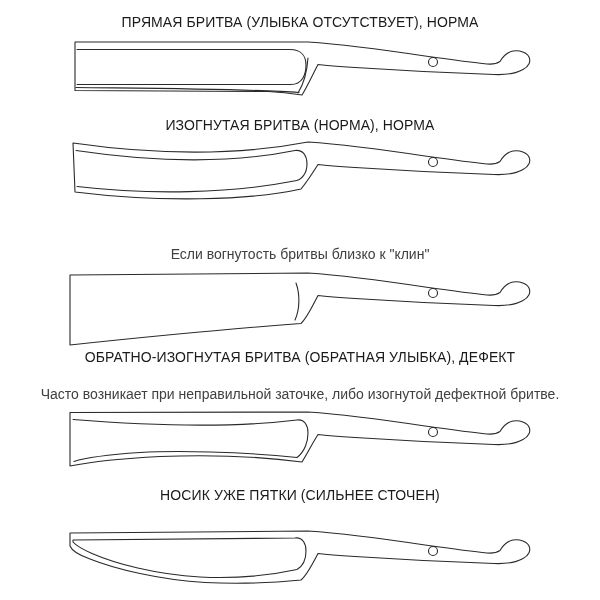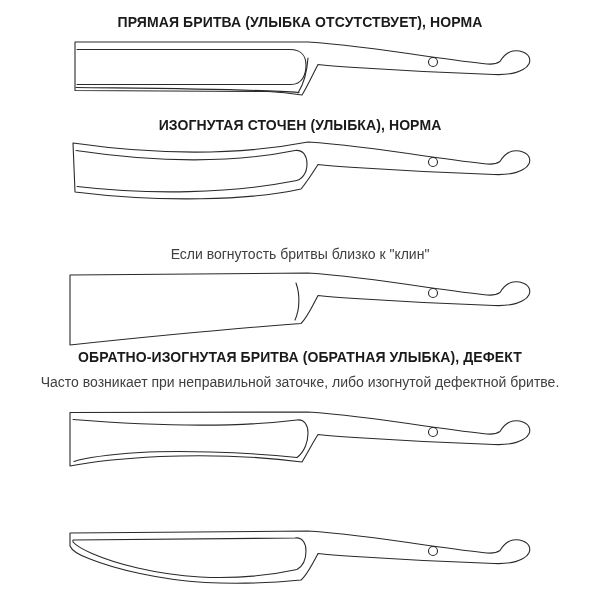--- a/index.html
+++ b/index.html
@@ -2,21 +2,21 @@
 <html><head>
 <meta charset="utf-8">
 <style>
   html,body{margin:0;padding:0;background:#ffffff;}
   .page{
     position:relative;width:600px;height:600px;background:#ffffff;overflow:hidden;
     font-family:"Liberation Sans", sans-serif;
   }
   .sec-title{
     position:absolute;left:0;right:0;text-align:center;
-    font-size:14px;font-weight:bold;letter-spacing:.1px;color:#1a1a1a;white-space:nowrap;
+    font-size:14px;font-weight:normal;letter-spacing:.1px;color:#1a1a1a;white-space:nowrap;
   }
   .sec-subtitle{
     position:absolute;left:0;right:0;text-align:center;
     font-size:14px;font-weight:normal;color:#404040;white-space:nowrap;
   }
   .diagram-layer{position:absolute;left:0;top:0;width:600px;height:600px;}
   svg path, svg circle{vector-effect:non-scaling-stroke;}
 </style>
 </head>
 <body>
@@ -78,21 +78,22 @@
         C516,73.5 505,75 494,74.5 C450,73 400,70.5 355,67.5 C340,66.5 327,65.5 318,64.5
         C312,76 307,86 301,91
         C270,94 235,95 205,93.5 C160,91 115,80 90,70 C80,66.5 72,62 70,57 Z"></path>
       <path d="M73,51 L295,49 C303,48 306,55 306,62 C306,70 303,77 297,80.5 C265,87.5 230,89.5 200,88 C155,85.5 115,74.5 92,64.5 C83,60.5 76,56.5 73,53 Z"></path>
       <circle cx="433" cy="62" r="4.5"></circle>
     </g>
   </svg>
 
   <div class="sec-title" style="top:14px">ПРЯМАЯ БРИТВА (УЛЫБКА ОТСУТСТВУЕТ), НОРМА</div>
 
-  <div class="sec-title" style="top:117px">ИЗОГНУТАЯ СТОЧЕН (УЛЫБКА), НОРМА</div>
+  <div class="sec-title" style="top:117px">ИЗОГНУТАЯ БРИТВА (НОРМА), НОРМА</div>
 
   <div class="sec-subtitle" style="top:246px">Если вогнутость бритвы близко к "клин"</div>
 
   <div class="sec-title" style="top:349px">ОБРАТНО-ИЗОГНУТАЯ БРИТВА (ОБРАТНАЯ УЛЫБКА), ДЕФЕКТ</div>
-  <div class="sec-subtitle" style="top:374px">Часто возникает при неправильной заточке, либо изогнутой дефектной бритве.</div>
+  <div class="sec-subtitle" style="top:386px">Часто возникает при неправильной заточке, либо изогнутой дефектной бритве.</div>
 
+  <div class="sec-title" style="top:487px">НОСИК УЖЕ ПЯТКИ (СИЛЬНЕЕ СТОЧЕН)</div>
 
 </div>
 
 </body></html>

